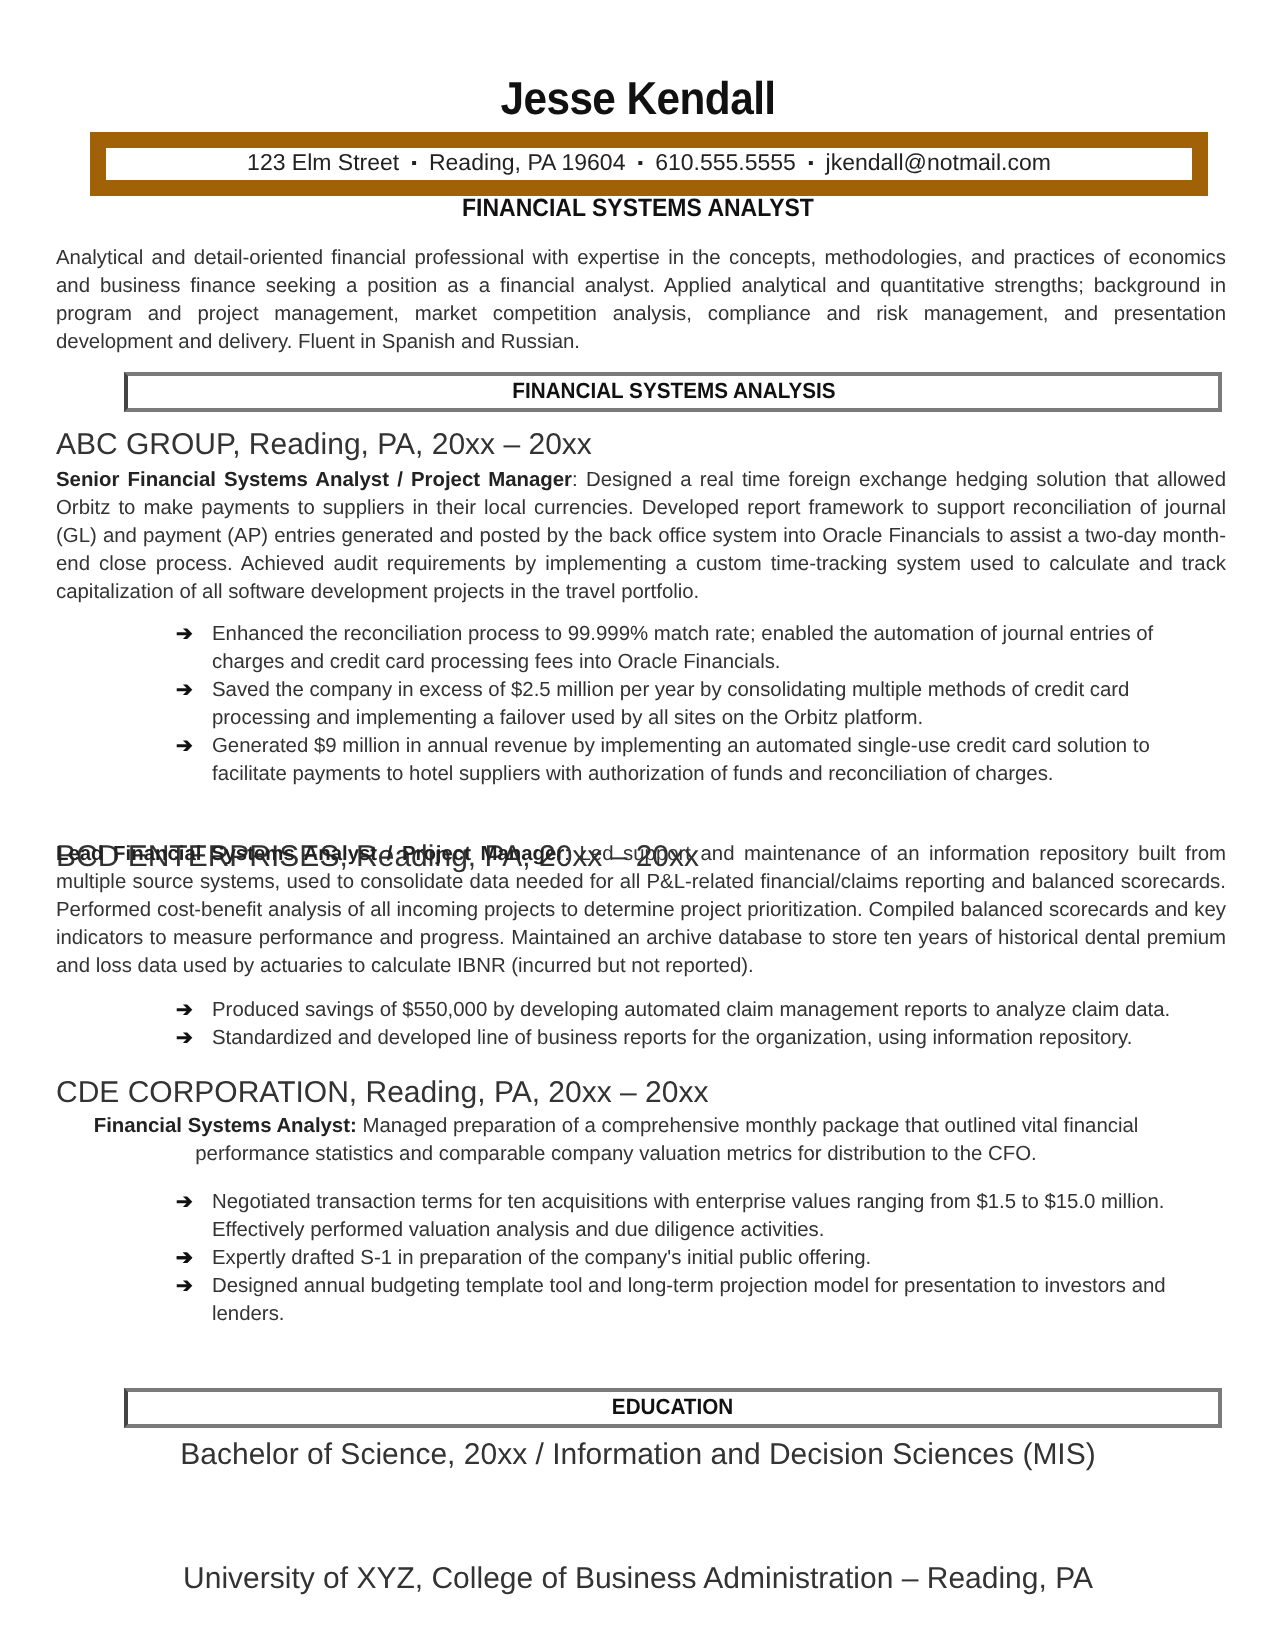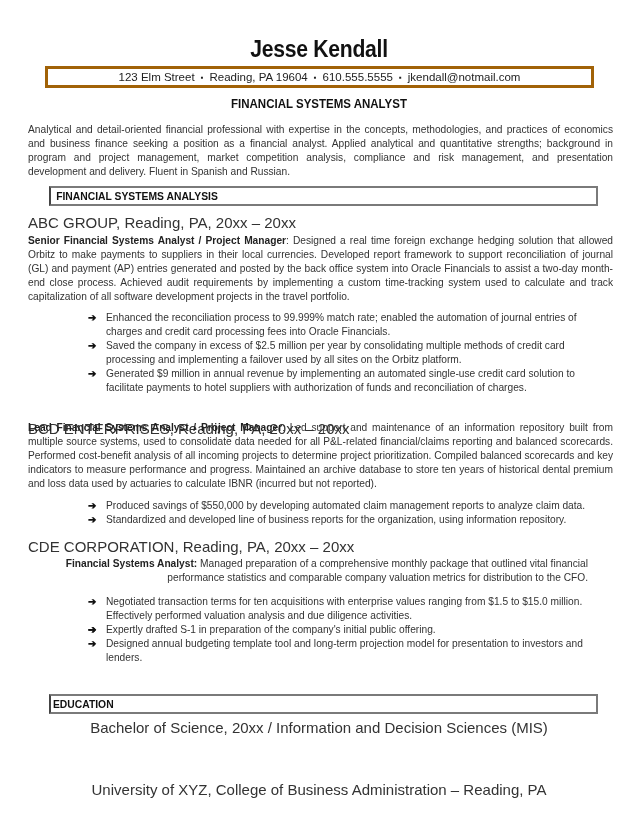--- a/index.html
+++ b/index.html
@@ -8,35 +8,35 @@
     font-family: "Liberation Sans", sans-serif; color: #222222;
   }
   .page { position: absolute; left: 0; top: 0; width: 638px; height: 825px; padding-left: 48px; }
   .name {
     position: absolute; top: 36px; left: 0; width: 638px; text-align: center;
     font-size: 23px; font-weight: bold; color: #111111; letter-spacing: -0.3px;
     transform: scaleX(0.92); transform-origin: center;
   }
   .contact-box {
     position: absolute; left: 45px; top: 66px; width: 543px; height: 16px;
-    border: 3px solid #a16207; text-align: center;
+    border: 8px solid #a16207; text-align: center;
     font-size: 11.5px; line-height: 16px; color: #222;
   }
   .contact-box .sep { display: inline-block; margin: 0 6px; font-size: 8px; vertical-align: 1px; }
   .title {
     position: absolute; top: 97px; left: 0; width: 638px; text-align: center;
     font-size: 12.5px; font-weight: bold; color: #111; transform: scaleX(0.92);
   }
   .summary {
     position: absolute; left: 28px; top: 123px; width: 585px;
     font-size: 10.2px; line-height: 14px; text-align: justify; color: #333;
   }
   .section-header {
-    position: absolute; left: 49px; width: 545px; height: 16px;
-    border: 2px solid #7a7a7a; border-left-color: #444; 
+    position: absolute; left: 62px; width: 545px; height: 16px;
+    border: 2px solid #7a7a7a; border-left-color: #444; text-align: center;
     font-size: 11px; line-height: 16px; font-weight: bold; color: #111;
   }
   .section-header span { display: inline-block; transform: scaleX(0.94); }
   .company {
     position: absolute; left: 28px; font-size: 15px; line-height: 14px; color: #333;
   }
   .role-para {
     position: absolute; left: 28px; width: 585px;
     font-size: 10.2px; line-height: 14px; color: #333; text-align: justify;
   }
@@ -85,21 +85,21 @@
   <div class="company" style="top:422px;">BCD ENTERPRISES, Reading, PA, 20xx – 20xx</div>
   <div class="role-para" style="top:421px;">
     <b>Lead Financial Systems Analyst / Project Manager</b><span>: Led support and maintenance of an information repository built from multiple source systems, used to consolidate data needed for all P&amp;L-related financial/claims reporting and balanced scorecards. Performed cost-benefit analysis of all incoming projects to determine project prioritization. Compiled balanced scorecards and key indicators to measure performance and progress. Maintained an archive database to store ten years of historical dental premium and loss data used by actuaries to calculate IBNR (incurred but not reported).</span>
   </div>
   <ul class="bullets" style="top:499px;">
     <li><span class="arrow">➔</span><span>Produced savings of $550,000 by developing automated claim management reports to analyze claim data.</span></li>
     <li><span class="arrow">➔</span><span>Standardized and developed line of business reports for the organization, using information repository.</span></li>
   </ul>
 
   <div class="company" style="top:540px;">CDE CORPORATION, Reading, PA, 20xx – 20xx</div>
-  <div class="role-para" style="top:557px; width:560px; text-align:right;">
+  <div class="role-para" style="top:557px; width:560px; text-align:center;">
     <b>Financial Systems Analyst:</b><span> Managed preparation of a comprehensive monthly package that outlined vital financial performance statistics and comparable company valuation metrics for distribution to the CFO.</span>
   </div>
   <ul class="bullets" style="top:595px; width:520px;">
     <li><span class="arrow">➔</span><span>Negotiated transaction terms for ten acquisitions with enterprise values ranging from $1.5 to $15.0 million. Effectively performed valuation analysis and due diligence activities.</span></li>
     <li><span class="arrow">➔</span></li>
     <li><span class="arrow">➔</span><span>Expertly drafted S-1 in preparation of the company's initial public offering.</span></li>
     <li><span class="arrow">➔</span><span>Designed annual budgeting template tool and long-term projection model for presentation to investors and lenders.</span></li>
   </ul>
 
   <div class="section-header" style="top:694px;">

